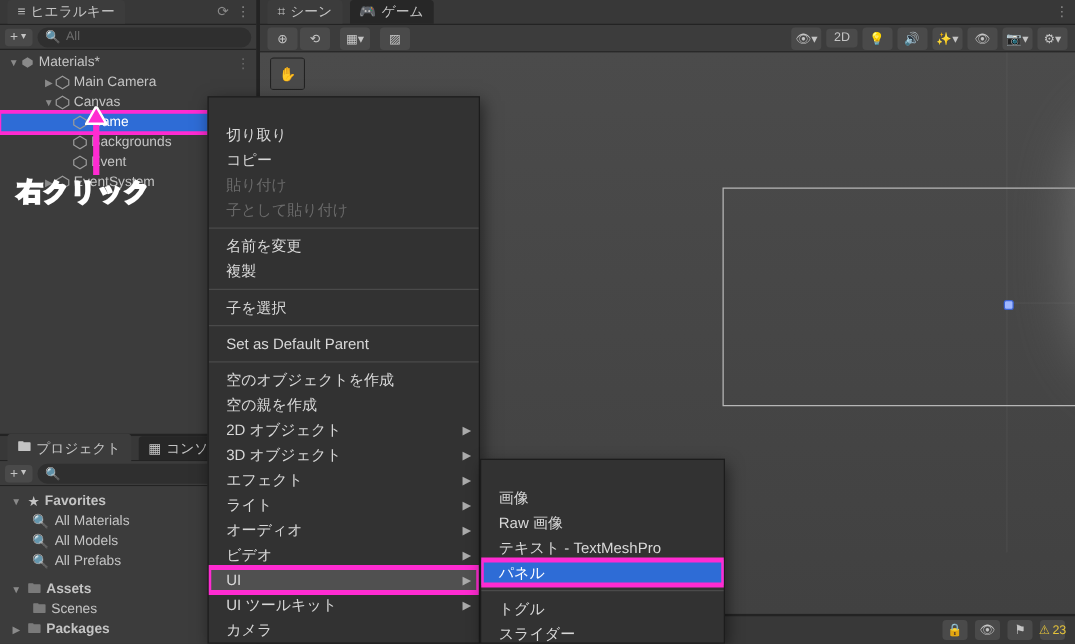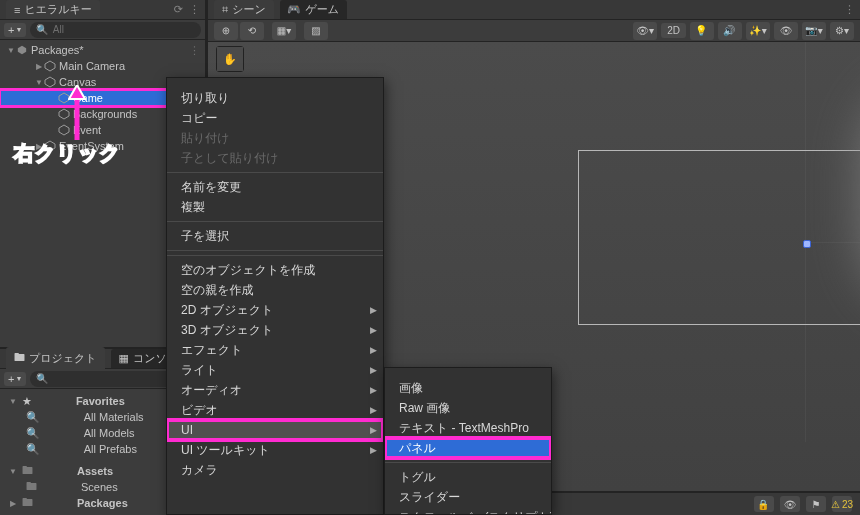--- a/index.html
+++ b/index.html
@@ -20,21 +20,21 @@
   .tree-row .arrow { width: 10px; text-align: center; color: #8a8a8a; font-size: 8px; }
   .tree-row .cube { width: 12px; height: 12px; margin-right: 3px; display: inline-flex; align-items: center; justify-content: center; }
   .tree-row .label { color: #c4c4c4; }
   .tree-row.selected { background: #2e6cd6 !important; }
   .tree-row.selected .label { color: #fff; }
   .highlight-pink { outline: 3px solid #ff2bd1; outline-offset: -1px; }
   
   .project { flex-shrink: 0; border-top: 2px solid #232323; }
   .project-body { background: #3c3c3c; padding: 4px 0; }
   .proj-row { display: flex; align-items: center; height: 16px; padding-left: 8px; gap: 4px; }
-  .proj-row .label { color: #c4c4c4; margin-left: 40px; }
+  .proj-row .label { color: #c4c4c4; }
   .proj-row.head .label { font-weight: bold; }
   .proj-row .arrow { width: 10px; text-align: center; font-size: 8px; color: #8a8a8a; }
   
   .scene-tabs { display: flex; align-items: center; height: 20px; background: #383838; border-bottom: 1px solid #232323; padding: 0 6px; gap: 6px; }
   .scene-tabs .tab { background: #272727; padding: 2px 8px; border-radius: 3px 3px 0 0; display: flex; align-items: center; gap: 4px; }
   .scene-tabs .tab.active { background: #3c3c3c; }
   .scene-toolbar { height: 22px; background: #3c3c3c; border-bottom: 1px solid #232323; display: flex; align-items: center; padding: 0 6px; gap: 8px; }
   .scene-toolbar .btn { width: 24px; height: 18px; background: #4a4a4a; border-radius: 3px; display: inline-flex; align-items: center; justify-content: center; color: #c4c4c4; font-size: 10px; }
   .scene-toolbar .group { display: flex; gap: 2px; }
   .scene-toolbar .right-group { margin-left: auto; display: flex; gap: 4px; align-items: center; }
@@ -46,29 +46,29 @@
   .canvas-rect { position: absolute; left: 370px; top: 108px; width: 460px; height: 175px; border: 1px solid #b7b7b7; }
   .canvas-rect::after { content:""; position:absolute; right:-50px; top:-25px; width:180px; height:140px; background:#8e8e8e; border-radius:28px; box-shadow:0 0 50px 40px #8e8e8e; opacity:.8; filter: blur(10px); }
   .origin-cross { position: absolute; left: 595px; top: 200px; width: 400px; height: 1px; background: #6e6e6e33; }
   .origin-cross-v { position: absolute; left: 597px; top: 0; width: 1px; height: 400px; background: #6e6e6e33; }
   .cam-gizmo { position:absolute; left:592px; top:195px; width:12px; height:12px; }
   .cam-gizmo::before{content:"";position:absolute;left:3px;top:3px;width:6px;height:6px;background:#9fb7ff;border:1px solid #3b63d4;border-radius:2px;}
   
   .bottom-right { height: 24px; background: #383838; border-top: 2px solid #232323; display:flex; align-items:center; justify-content:flex-end; padding:0 8px; gap:6px; }
   .bottom-right .btn2 { width:20px; height:16px; background:#4a4a4a; border-radius:3px; display:inline-flex; align-items:center; justify-content:center; color:#c4c4c4; font-size:10px;}
   
-  .ctxmenu { position: absolute; background: #323232; border: 1px solid #1c1c1c; box-shadow: 2px 4px 12px rgba(0,0,0,.5); padding: 10px 0; font-size: 12px; color: #d8d8d8; z-index: 100; }
+  .ctxmenu { position: absolute; background: #323232; border: 1px solid #1c1c1c; box-shadow: 2px 4px 12px rgba(0,0,0,.5); padding: 20px 0; font-size: 12px; color: #d8d8d8; z-index: 100; }
   .ctxmenu .item { height: 20px; display: flex; align-items: center; padding: 0 18px 0 14px; position: relative; white-space: nowrap; }
   .ctxmenu .item.sel { background: #505050; }
   .ctxmenu .item.hl { background: #2e6cd6; color: #fff; }
   .ctxmenu .item.disabled { color: #6a6a6a; }
   .ctxmenu .item .sub-arrow { position: absolute; right: 6px; font-size: 9px; color: #aaa; }
   .ctxmenu .sep { height: 1px; background: #4a4a4a; margin: 4px 0; }
   .ctx1 { left: 166px; top: 77px; width: 218px; height: 438px; overflow: hidden; }
-  .ctx2 { left: 384px; top: 367px; width: 168px; height: 148px; overflow: hidden; }
+  .ctx2 { left: 384px; top: 367px; width: 196px; height: 148px; overflow: hidden; }
   .highlight-pink-menu { outline: 4px solid #ff2bd1; outline-offset: -2px; }
   
   .annot { position: absolute; left: 14px; top: 140px; font-size: 20px; font-weight: 700; color: #ff2bd1; -webkit-text-stroke: 2px #fff; text-stroke: 2px #fff; letter-spacing: 1px; z-index:50;}
   .arrow-annot { position: absolute; left: 68px; top: 85px; width: 18px; height: 55px; z-index:50; }
   .arrow-annot svg { width: 100%; height: 100%; }
   
   .vdiv { width: 3px; background: #232323; cursor: col-resize; }
   
   .plus-dd { display:flex; align-items:center; gap:1px; color:#c4c4c4; font-size:11px; background:#4a4a4a; padding:1px 4px; border-radius:3px;}
   
@@ -101,21 +101,21 @@
     </div>
 
     <div class="hierarchy-tree">
       <div class="tree-row" style="padding-left:6px">
         <span class="arrow">▼</span>
         <span class="cube">
           <svg class="icon-cube" viewBox="0 0 12 12">
               <polygon points="6,1 11,4 11,8 6,11 1,8 1,4" fill="#8a8a8a"></polygon>
             </svg>
         </span>
-        <span class="label">Packages*</span>
+        <span class="label">Materials*</span>
         <span style="flex:1"></span>
         <span class="dots" style="color:#6e6e6e;margin-right:6px">⋮</span>
       </div>
       <div id="tree-rows">
           <div class="tree-row" style="padding-left: 34px;">
             <span class="arrow">▶</span>
             <span class="cube">
               <svg viewBox="0 0 12 12">
                 <polygon points="6,1 11,4 11,8 6,11 1,8 1,4" fill="none" stroke="#9a9a9a" stroke-width="1"></polygon>
               </svg>
@@ -297,20 +297,23 @@
       <span>名前を変更</span>
     </div>
     <div class="item">
       <span>複製</span>
     </div>
     <div class="sep"></div>
     <div class="item">
       <span>子を選択</span>
     </div>
     <div class="sep"></div>
+    <div class="item">
+      <span>Set as Default Parent</span>
+    </div>
     <div class="sep"></div>
     <div class="item">
       <span>空のオブジェクトを作成</span>
     </div>
     <div class="item">
       <span>空の親を作成</span>
     </div>
     <div class="item">
       <span>2D オブジェクト</span>
       <span class="sub-arrow">▶</span>

